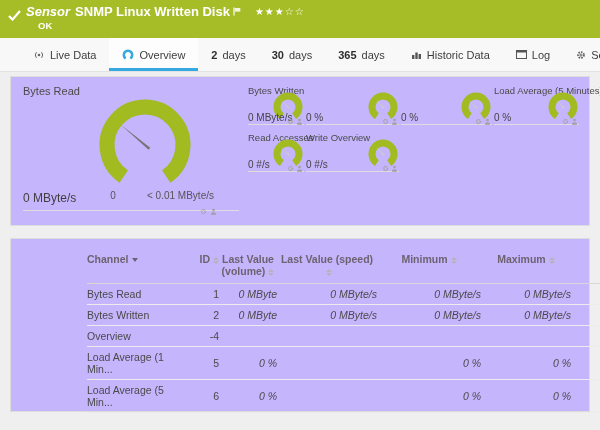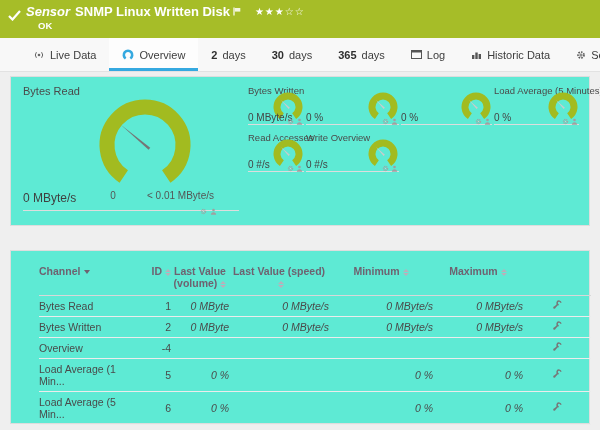--- a/index.html
+++ b/index.html
@@ -22,23 +22,23 @@
   .tab{display:flex;align-items:center;gap:5px;padding:0 13px;font-size:11px;color:#3d3d3d;
        cursor:pointer;position:relative;white-space:nowrap;}
   .tab:first-child{margin-left:20px;}
   .tab.push-right{margin-left:auto;margin-right:4px;}
   .tab.active{background:#fdfdfd;}
   .tab.active::after{content:"";position:absolute;left:0;right:0;bottom:0;height:3px;background:#35a9e0;}
   .tab .num{font-weight:700;color:#2e2e2e;}
   .tab .ticon{display:inline-flex;align-items:center;}
 
   
-  .panel{position:absolute;background:#5eead4;border:1px solid #ddd;box-sizing:border-box;}
+  .panel{position:absolute;background:#c4b5fd;border:1px solid #ddd;box-sizing:border-box;padding-left:48px;}
   .gauges-panel{left:10px;top:76px;width:580px;height:150px;}
-  .table-panel{left:10px;top:250px;width:580px;height:174px;}
+  .table-panel{left:10px;top:238px;width:580px;height:174px;}
 
   
   .main-gauge{position:absolute;left:0;top:0;width:232px;height:148px;}
   .mg-title{position:absolute;left:12px;top:8px;font-size:11px;color:#4a4a4a;}
   .mg-svg{position:absolute;left:86px;top:20px;}
   .scale-label{position:absolute;bottom:24px;font-size:10px;color:#555;}
   .scale-min{left:90px;width:24px;text-align:center;}
   .scale-max{left:136px;}
   .mg-value{position:absolute;left:12px;bottom:20px;font-size:12px;color:#3f3f3f;}
   .mg-line{position:absolute;left:12px;right:4px;bottom:14px;border-bottom:1px solid #ddd;}
@@ -125,36 +125,36 @@
       <div class="tab">
         <span class="num">30</span>
         <span>days</span>
       </div>
       <div class="tab">
         <span class="num">365</span>
         <span>days</span>
       </div>
       <div class="tab">
         <span class="ticon">
-          <svg width="11" height="9" viewBox="0 0 11 9">
-            <rect x="0.5" y="0.5" width="10" height="8" fill="none" stroke="#555"></rect>
-            <rect x="0.5" y="0.5" width="10" height="2" fill="#555"></rect>
-          </svg>
-        </span>
-        <span>Log</span>
-      </div>
-      <div class="tab">
-        <span class="ticon">
           <svg width="11" height="10" viewBox="0 0 11 10">
             <rect x="1" y="5" width="2.4" height="4" fill="#555"></rect>
             <rect x="4.3" y="2.5" width="2.4" height="6.5" fill="#555"></rect>
             <rect x="7.6" y="4" width="2.4" height="5" fill="#555"></rect>
           </svg>
         </span>
         <span>Historic Data</span>
+      </div>
+      <div class="tab">
+        <span class="ticon">
+          <svg width="11" height="9" viewBox="0 0 11 9">
+            <rect x="0.5" y="0.5" width="10" height="8" fill="none" stroke="#555"></rect>
+            <rect x="0.5" y="0.5" width="10" height="2" fill="#555"></rect>
+          </svg>
+        </span>
+        <span>Log</span>
       </div>
       <div class="tab push-right">
         <span class="ticon">
           <svg width="10" height="10" viewBox="0 0 10 10">
             <circle cx="5" cy="5" r="3" fill="none" stroke="#555" stroke-width="1.6" stroke-dasharray="1.6 1.15"></circle>
             <circle cx="5" cy="5" r="1.5" fill="#555"></circle>
             <circle cx="5" cy="5" r="0.65" fill="#fff"></circle>
           </svg>
         </span>
         <span>Settings</span>

